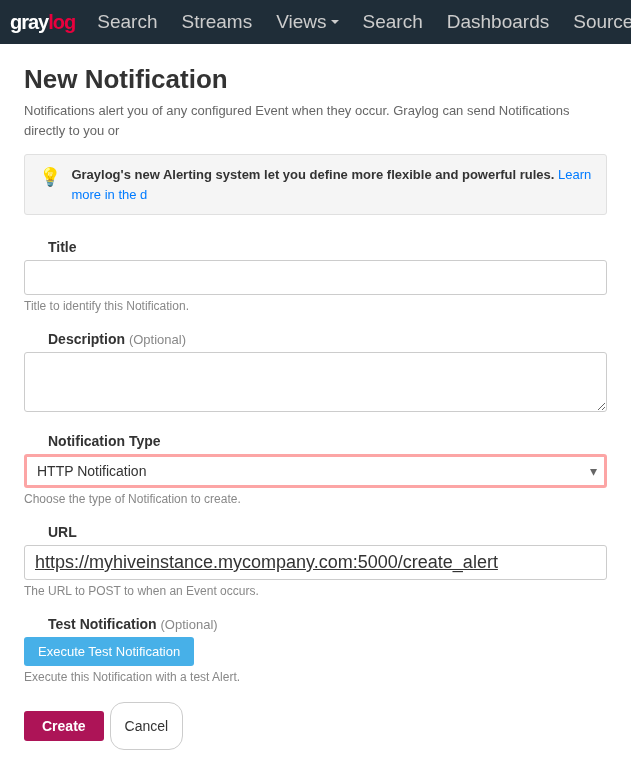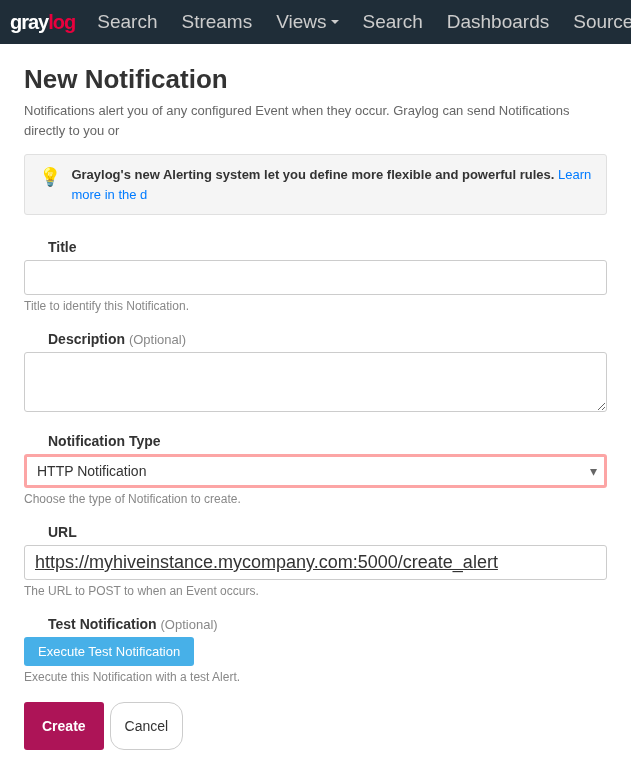--- a/index.html
+++ b/index.html
@@ -177,21 +177,21 @@
     .btn-cancel {
       background: #fff;
       color: #333;
       border: 1px solid #ccc;
       border-radius: 14px;
       padding: 15px 14px;
       font-size: 14px;
       cursor: pointer;
     }
 
-    .form-actions { margin-top: 8px; display: flex; }
+    .form-actions { margin-top: 8px; display: flex; align-items: center; }
   </style>
 </head>
 <body>
 
 <nav>
   <div class="nav-logo">
     <span class="logo-gray">gray</span>
       <span class="logo-log">log</span>
   </div>
   <a class="nav-link">

